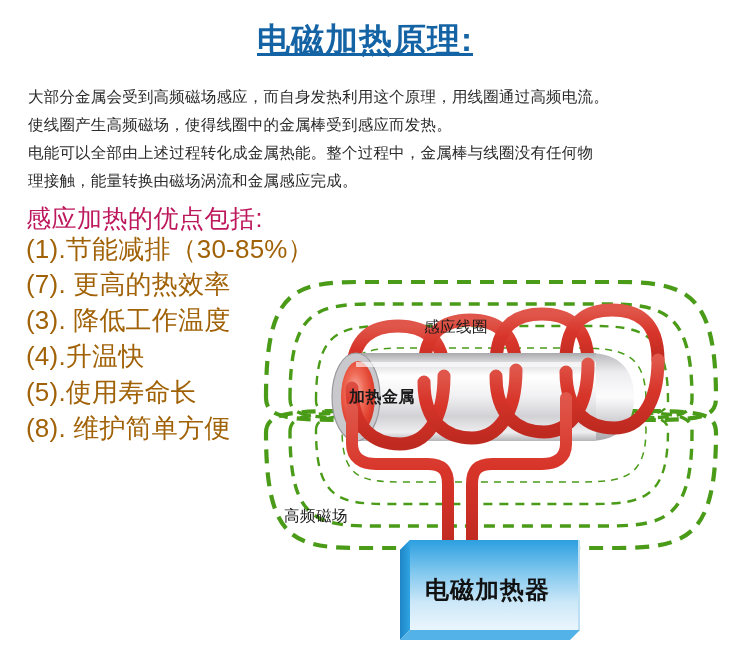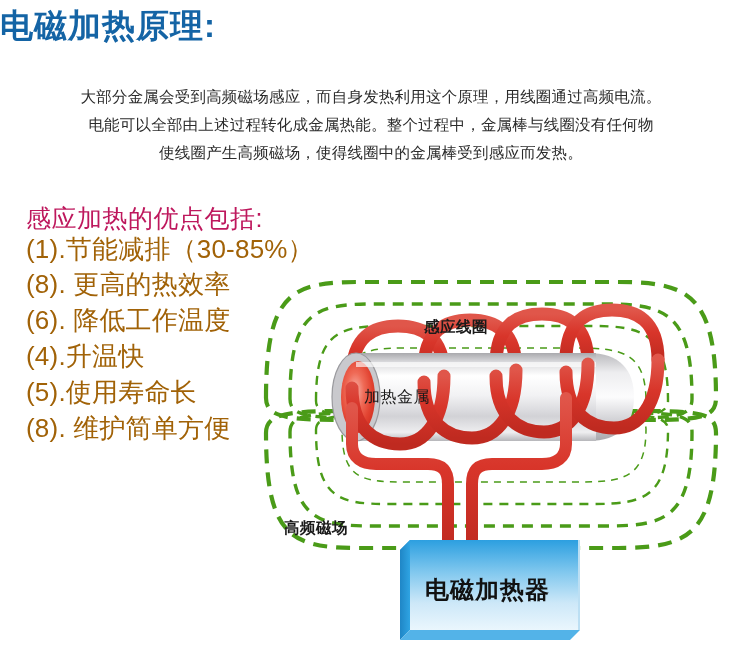--- a/index.html
+++ b/index.html
@@ -13,37 +13,38 @@
     position: relative;
     overflow: hidden;
     font-family: "Liberation Sans", "DejaVu Sans", sans-serif;
     color: #231f20;
     -webkit-font-smoothing: antialiased;
   }
 
   
   #page-title {
     position: absolute;
-    top: 8px;
+    top: 22px;
     left: 0;
     width: 730px;
+    text-align: center;
     font-size: 33px;
     font-weight: bold;
     letter-spacing: 1px;
     color: #1464a5;
     line-height: 1.1;
+    text-decoration: underline;
   }
 
   
   #intro {
     position: absolute;
     top: 83px;
     left: 28px;
     width: 686px;
-    text-align: center;
   }
   #intro .para-line {
     font-size: 15.5px;
     line-height: 28px;
     color: #2b2b2b;
     white-space: nowrap;
     letter-spacing: 0.2px;
   }
 
   
@@ -83,50 +84,51 @@
     left: 248px;
     width: 482px;
     height: 402px;
   }
   #diagram svg { display: block; }
 
   .dgm-label {
     position: absolute;
     font-size: 15.5px;
     color: #1a1a1a;
-    font-weight: bold;
+    font-weight: normal;
     letter-spacing: 0.5px;
     white-space: nowrap;
   }
   #label-coil   { left: 176px; top:  49px; }
-  #label-field  { left:  36px; top: 238px; margin-top: 12px; }
-  #label-metal  { left:  88px; top: 119px; font-size: 16px; font-weight: normal; padding-left: 28px; }
+  #label-field  { left:  36px; top: 238px; }
+  #label-metal  { left:  73px; top: 119px; font-size: 16px; font-weight: bold; padding-left: 28px; }
   #label-heater {
     left: 177px; top: 306px;
     font-size: 24px; font-weight: bold; letter-spacing: 1px;
     color: #111;
   }
 </style>
 </head>
 <body>
 
 <div id="page-title">电磁加热原理:</div>
 
 <div id="intro">
   <div class="para-line">大部分金属会受到高频磁场感应，而自身发热利用这个原理，用线圈通过高频电流。</div>
+  <div class="para-line">使线圈产生高频磁场，使得线圈中的金属棒受到感应而发热。</div>
   <div class="para-line">电能可以全部由上述过程转化成金属热能。整个过程中，金属棒与线圈没有任何物</div>
-  <div class="para-line">使线圈产生高频磁场，使得线圈中的金属棒受到感应而发热。</div>
+  <div class="para-line">理接触，能量转换由磁场涡流和金属感应完成。</div>
 </div>
 
 <div id="benefits">
   <div id="benefits-heading">感应加热的优点包括:</div>
   <ul id="benefits-list">
     <li>(1).节能减排（30-85%）</li>
-    <li>(8). 更高的热效率</li>
-    <li>(6). 降低工作温度</li>
+    <li>(7). 更高的热效率</li>
+    <li>(3). 降低工作温度</li>
     <li>(4).升温快</li>
     <li>(5).使用寿命长</li>
     <li>(8). 维护简单方便</li>
   </ul>
 </div>
 
 <div id="diagram">
 
   <svg width="482" height="402" viewBox="0 0 482 402">
     <defs>

